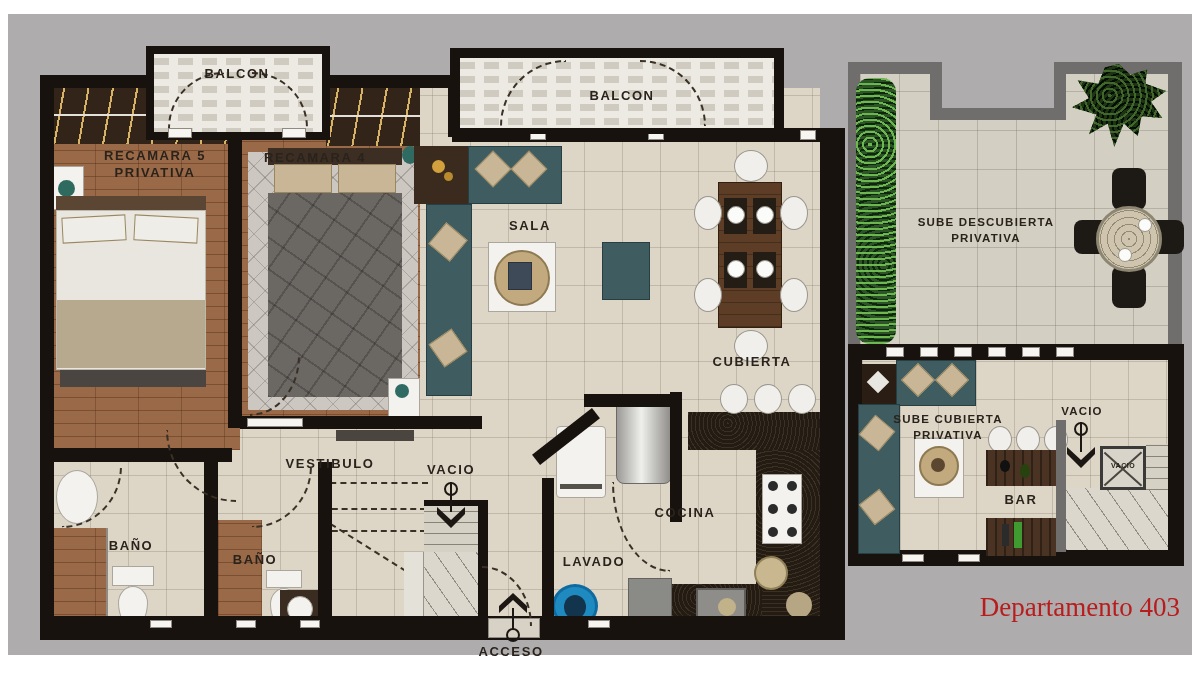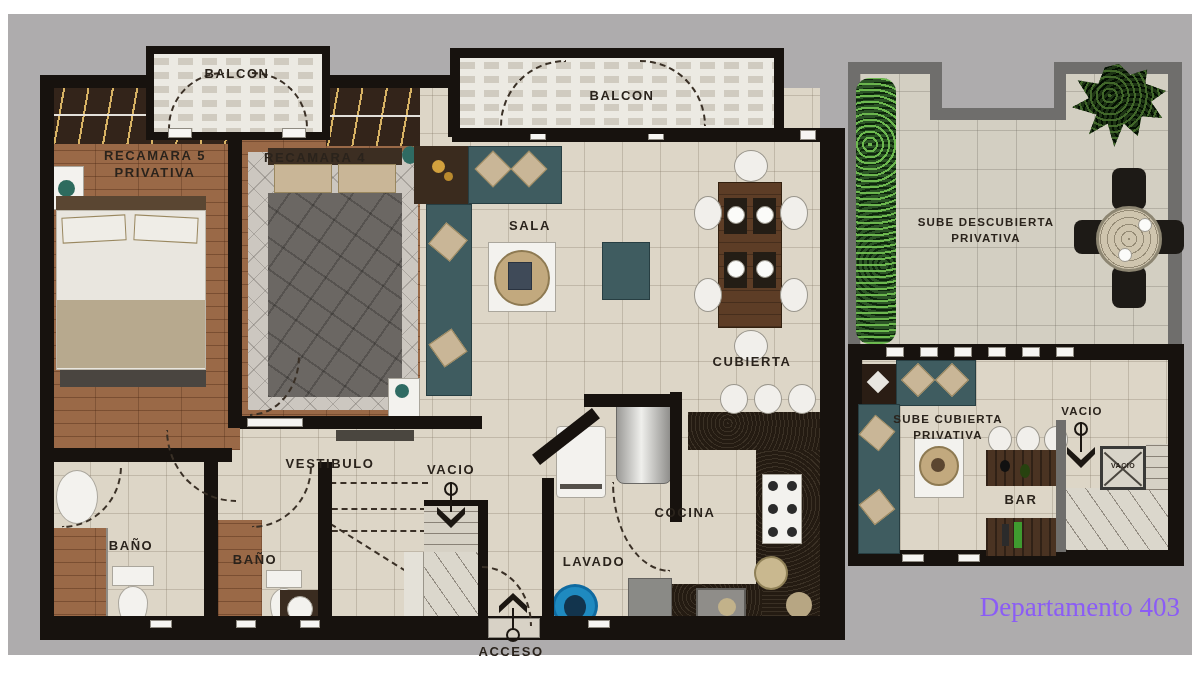--- a/index.html
+++ b/index.html
@@ -58,21 +58,21 @@
   .arc{box-sizing:border-box;}
   .arc-tr{border-top:2px dashed #3a3026;border-right:2px dashed #3a3026;border-top-right-radius:100%;}
   .arc-tl{border-top:2px dashed #3a3026;border-left:2px dashed #3a3026;border-top-left-radius:100%;}
   .arc-br{border-bottom:2px dashed #3a3026;border-right:2px dashed #3a3026;border-bottom-right-radius:100%;}
   .arc-bl{border-bottom:2px dashed #3a3026;border-left:2px dashed #3a3026;border-bottom-left-radius:100%;}
   .dash{border:2px dashed #3a3026;box-sizing:border-box;}
   .sill{background:#f6f5f2;border:1px solid #8f8b82;box-sizing:border-box;}
   .plate{background:#fbfbf9;border:1px solid #9a968c;border-radius:50%;box-sizing:border-box;}
   .chair{background:#f1efeb;border:1px solid #9a968c;border-radius:50%;box-sizing:border-box;}
   .dkchair{background:#1d1a16;border-radius:8px;}
-  .title-text{font-family:"Liberation Serif",serif;font-size:27px;color:#8b5cf6;
+  .title-text{font-family:"Liberation Serif",serif;font-size:27px;color:#b91c1c;
        text-align:right;white-space:nowrap;}
   .vacio-x{position:absolute;inset:0;overflow:hidden;}
   .vacio-x::before,.vacio-x::after{content:"";position:absolute;left:-12%;top:50%;width:124%;
        height:2px;background:#4a463f;}
   .vacio-x::before{transform:rotate(42deg);}
   .vacio-x::after{transform:rotate(-42deg);}
 </style>
 </head>
 <body>
 

